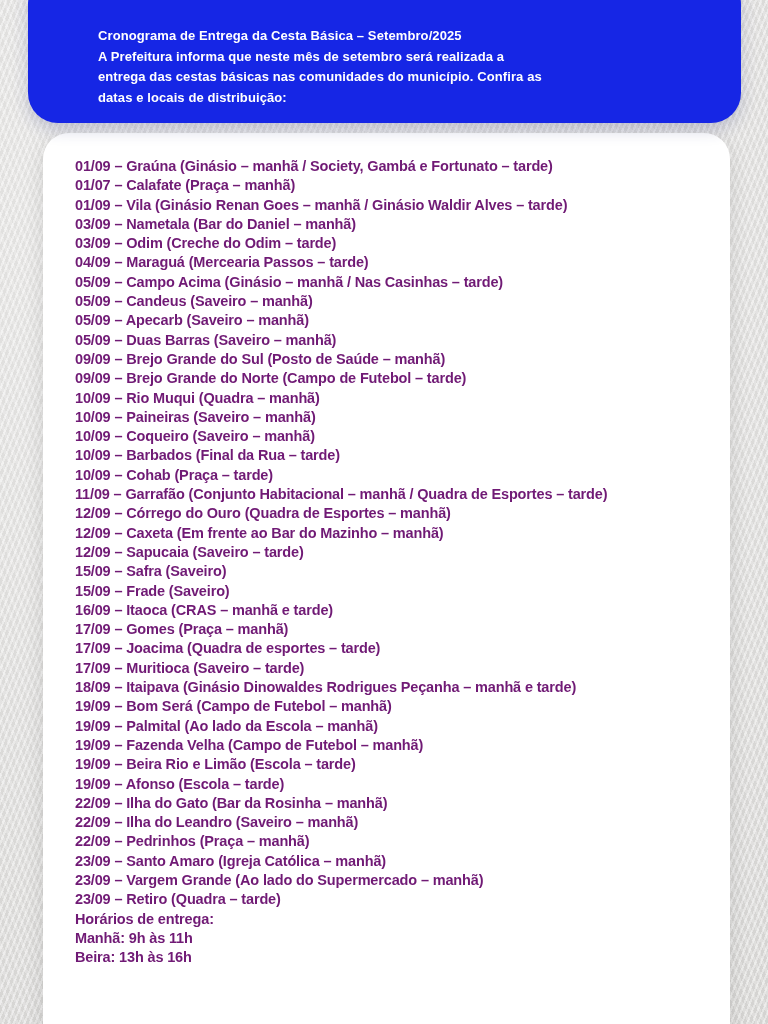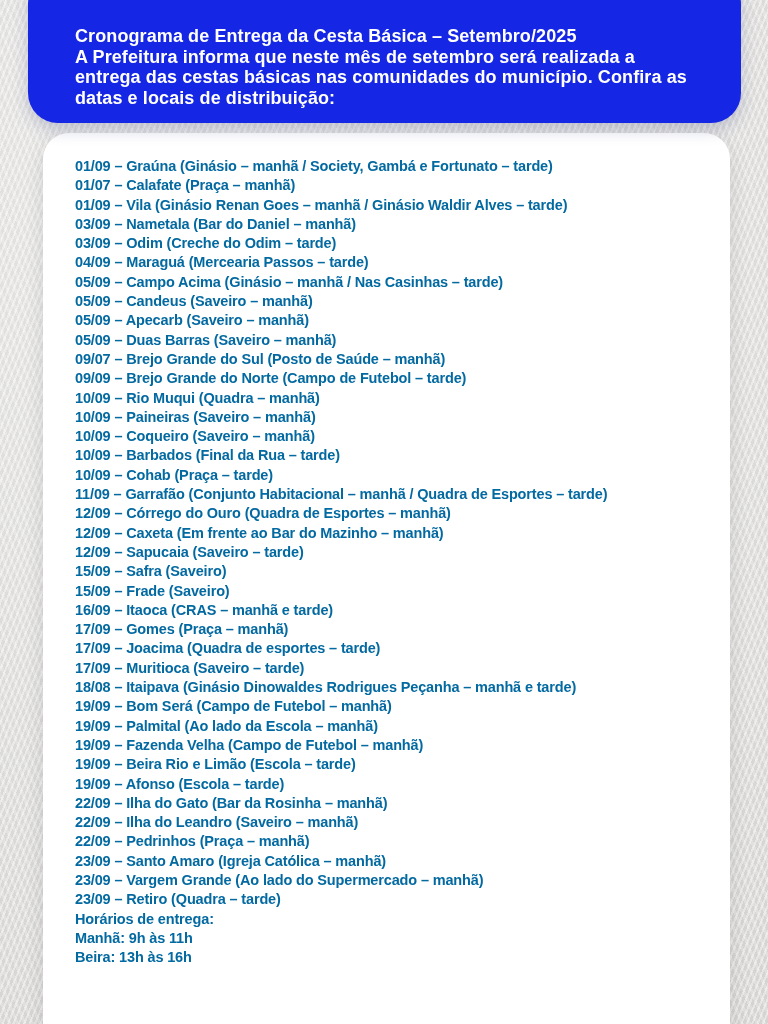--- a/index.html
+++ b/index.html
@@ -41,45 +41,46 @@
     height: 149px;
     box-sizing: border-box;
     background: #1626e5;
     border-radius: 30px;
     padding: 52px 36px 0 47px;
     box-shadow: 0 7px 16px rgba(40, 50, 120, 0.22);
     color: #ffffff;
   }
   .banner .title,
   .banner .intro-line {
-    font-size: 18px;
+    font-size: 13px;
     line-height: 20.5px;
     font-weight: bold;
     letter-spacing: 0.1px;
     white-space: nowrap;
+    margin-left: 23px;
   }
   .card {
     position: absolute;
     z-index: 1;
     left: 43px;
     top: 133px;
     width: 687px;
     height: 930px;
     box-sizing: border-box;
     background: #ffffff;
     border-radius: 26px;
     padding: 24px 18px 0 32px;
     box-shadow: 0 6px 18px rgba(60, 60, 60, 0.16);
   }
   .row {
     font-size: 14.5px;
     line-height: 19.3px;
     font-weight: bold;
     letter-spacing: -0.15px;
-    color: #0369a1;
+    color: #701a75;
     white-space: nowrap;
   }
 </style>
 </head>
 <body>
 
 <div class="page">
 
   <header class="banner">
     <div class="title">Cronograma de Entrega da Cesta Básica – Setembro/2025</div>
@@ -97,38 +98,38 @@
     <div class="row">01/09 – Graúna (Ginásio – manhã / Society, Gambá e Fortunato – tarde)</div>
         <div class="row">01/07 – Calafate (Praça – manhã)</div>
         <div class="row">01/09 – Vila (Ginásio Renan Goes – manhã / Ginásio Waldir Alves – tarde)</div>
         <div class="row">03/09 – Nametala (Bar do Daniel – manhã)</div>
         <div class="row">03/09 – Odim (Creche do Odim – tarde)</div>
         <div class="row">04/09 – Maraguá (Mercearia Passos – tarde)</div>
         <div class="row">05/09 – Campo Acima (Ginásio – manhã / Nas Casinhas – tarde)</div>
         <div class="row">05/09 – Candeus (Saveiro – manhã)</div>
         <div class="row">05/09 – Apecarb (Saveiro – manhã)</div>
         <div class="row">05/09 – Duas Barras (Saveiro – manhã)</div>
-        <div class="row">09/07 – Brejo Grande do Sul (Posto de Saúde – manhã)</div>
+        <div class="row">09/09 – Brejo Grande do Sul (Posto de Saúde – manhã)</div>
         <div class="row">09/09 – Brejo Grande do Norte (Campo de Futebol – tarde)</div>
         <div class="row">10/09 – Rio Muqui (Quadra – manhã)</div>
         <div class="row">10/09 – Paineiras (Saveiro – manhã)</div>
         <div class="row">10/09 – Coqueiro (Saveiro – manhã)</div>
         <div class="row">10/09 – Barbados (Final da Rua – tarde)</div>
         <div class="row">10/09 – Cohab (Praça – tarde)</div>
         <div class="row">11/09 – Garrafão (Conjunto Habitacional – manhã / Quadra de Esportes – tarde)</div>
         <div class="row">12/09 – Córrego do Ouro (Quadra de Esportes – manhã)</div>
         <div class="row">12/09 – Caxeta (Em frente ao Bar do Mazinho – manhã)</div>
         <div class="row">12/09 – Sapucaia (Saveiro – tarde)</div>
         <div class="row">15/09 – Safra (Saveiro)</div>
         <div class="row">15/09 – Frade (Saveiro)</div>
         <div class="row">16/09 – Itaoca (CRAS – manhã e tarde)</div>
         <div class="row">17/09 – Gomes (Praça – manhã)</div>
         <div class="row">17/09 – Joacima (Quadra de esportes – tarde)</div>
         <div class="row">17/09 – Muritioca (Saveiro – tarde)</div>
-        <div class="row">18/08 – Itaipava (Ginásio Dinowaldes Rodrigues Peçanha – manhã e tarde)</div>
+        <div class="row">18/09 – Itaipava (Ginásio Dinowaldes Rodrigues Peçanha – manhã e tarde)</div>
         <div class="row">19/09 – Bom Será (Campo de Futebol – manhã)</div>
         <div class="row">19/09 – Palmital (Ao lado da Escola – manhã)</div>
         <div class="row">19/09 – Fazenda Velha (Campo de Futebol – manhã)</div>
         <div class="row">19/09 – Beira Rio e Limão (Escola – tarde)</div>
         <div class="row">19/09 – Afonso (Escola – tarde)</div>
         <div class="row">22/09 – Ilha do Gato (Bar da Rosinha – manhã)</div>
         <div class="row">22/09 – Ilha do Leandro (Saveiro – manhã)</div>
         <div class="row">22/09 – Pedrinhos (Praça – manhã)</div>
         <div class="row">23/09 – Santo Amaro (Igreja Católica – manhã)</div>
         <div class="row">23/09 – Vargem Grande (Ao lado do Supermercado – manhã)</div>

